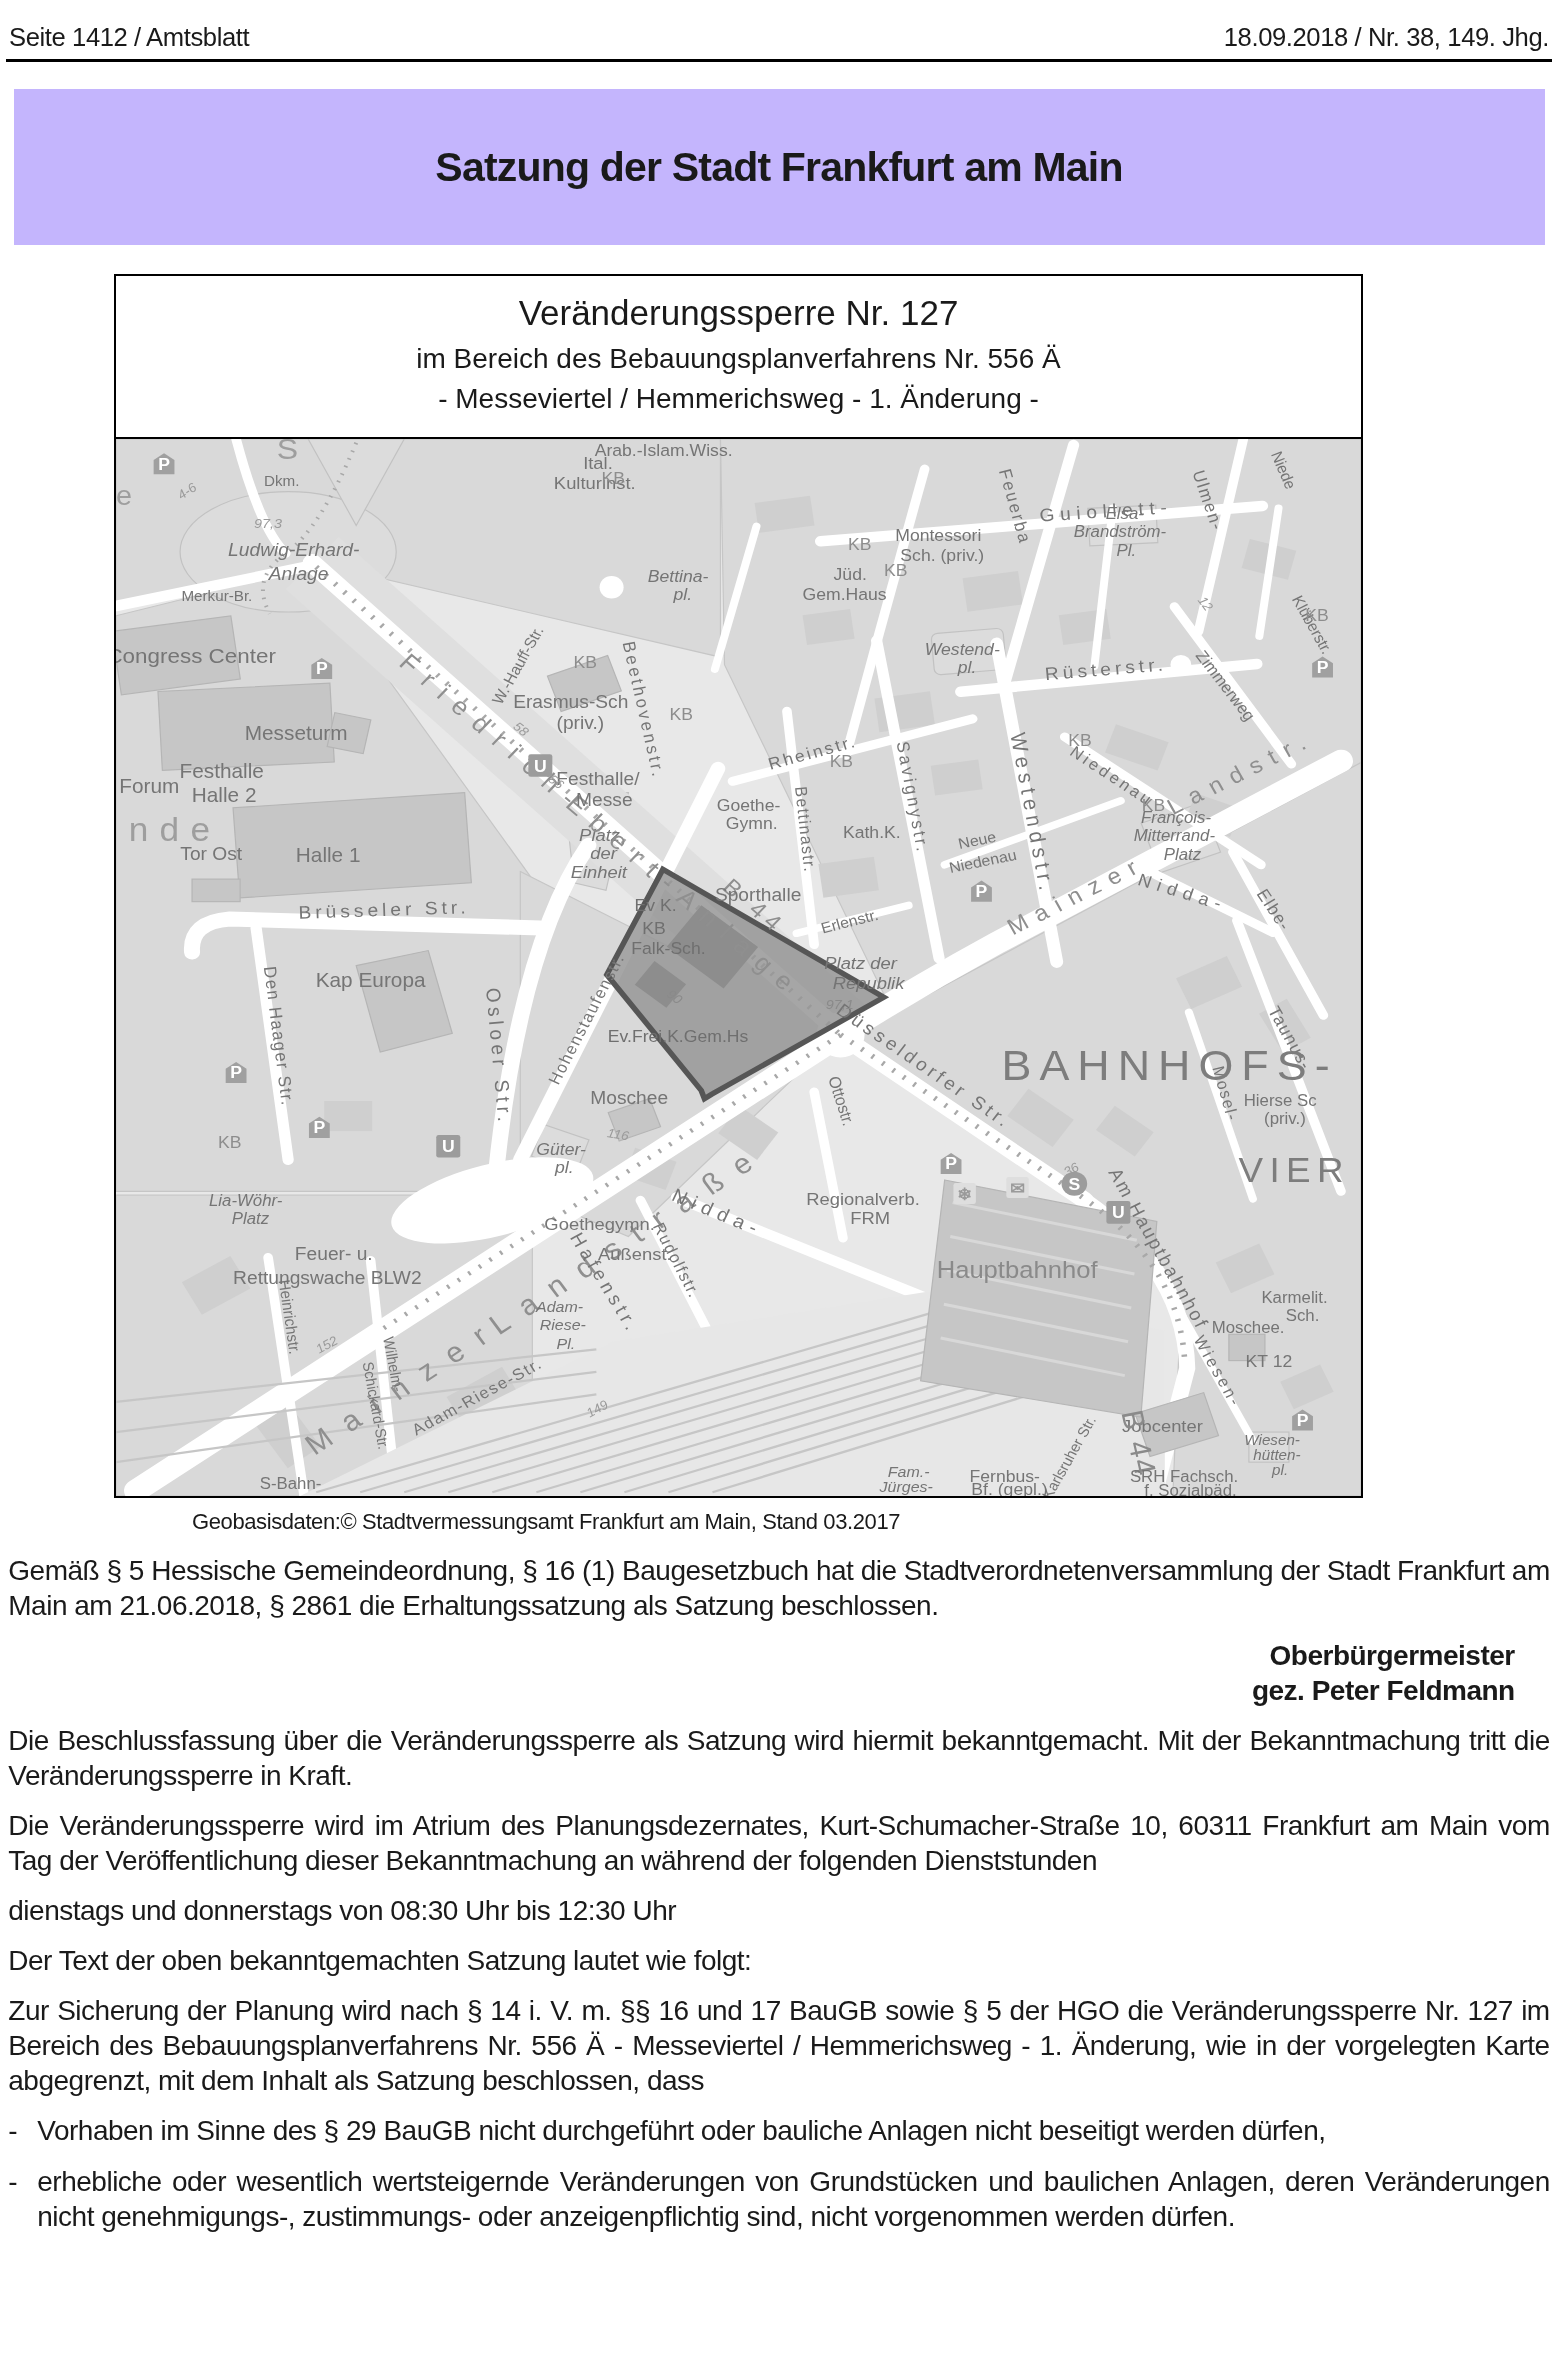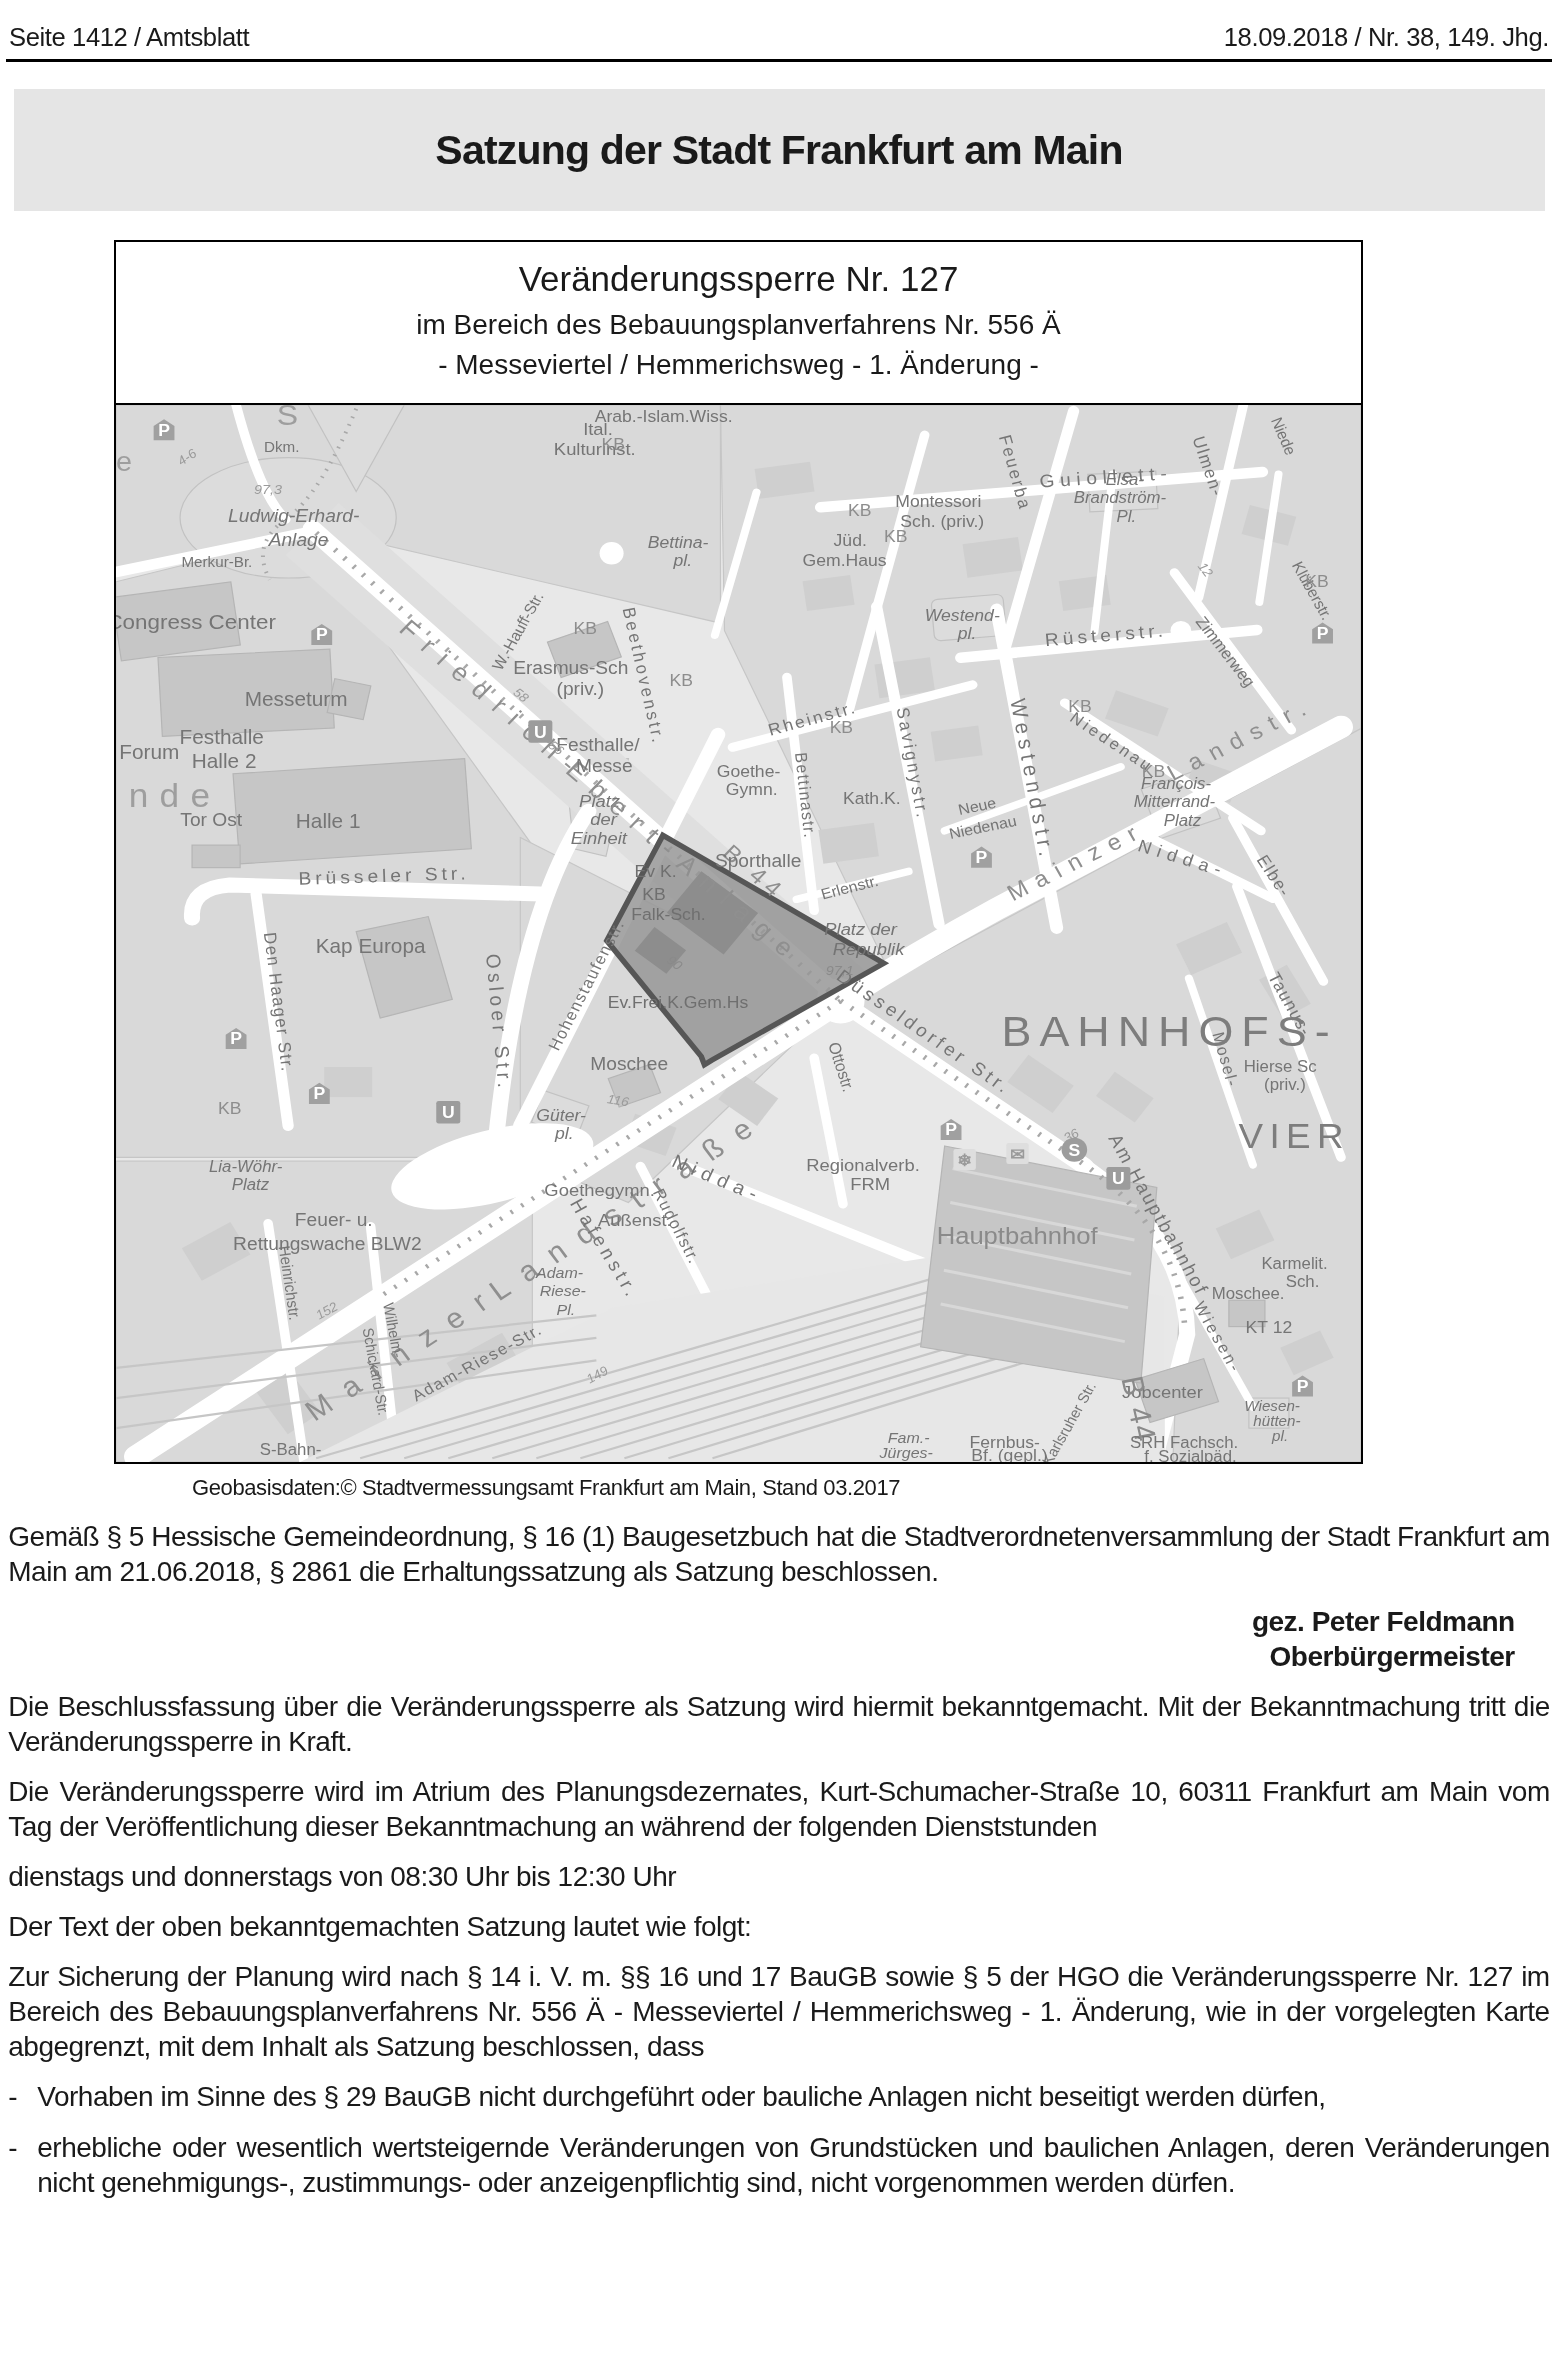--- a/index.html
+++ b/index.html
@@ -3,21 +3,21 @@
 <meta charset="utf-8">
 <style>
   html,body{margin:0;padding:0;background:#fff;}
   .page{position:relative;width:1558px;height:2377px;background:#fff;overflow:hidden;
         font-family:"Liberation Sans",sans-serif;color:#1a1a1a;}
   
   .hdr{display:flex;justify-content:space-between;align-items:flex-end;
        padding:22.6px 9px 7.5px 9px;font-size:25.6px;letter-spacing:-0.4px;}
   .hdr-rule{border-top:3px solid #000;margin:0 6px;}
   
-  .banner{margin:27px 13.5px 0 13.5px;height:122px;background:#e5e5e5;
+  .banner{margin:27px 13.5px 0 13.5px;height:156px;background:#c4b5fd;
           display:flex;align-items:center;justify-content:center;}
   .banner h1{margin:0;font-size:41px;font-weight:bold;letter-spacing:-0.8px;}
   
   .map-box{margin:29px 195px 0 114px;border:2.3px solid #000;background:#fff;}
   .map-titles{text-align:center;padding:12px 7.5px 15px 7.5px;}
   .mt1{font-size:35px;margin:4.5px 0 10.5px 0;}
   .mt2,.mt3{font-size:28px;margin:7.5px 0;}
   .map-wrap{border-top:2.3px solid #000;}
   svg.map{display:block;width:100%;height:1057px;background:#e8e8e8;}
   svg.map text{font-family:"Liberation Sans",sans-serif;}
@@ -413,22 +413,22 @@
           </g>
       </svg>
     </div>
   </div>
 
   <div class="caption">Geobasisdaten:© Stadtvermessungsamt Frankfurt am Main, Stand 03.2017</div>
 
   <div class="bodytext">
     <p>Gemäß § 5 Hessische Gemeindeordnung, § 16 (1) Baugesetzbuch hat die Stadtverordnetenversammlung der Stadt Frankfurt am Main am 21.06.2018, § 2861 die Erhaltungssatzung als Satzung beschlossen.</p>
     <div class="sig">
+      <div>Oberbürgermeister</div>
       <div>gez. Peter Feldmann</div>
-      <div>Oberbürgermeister</div>
     </div>
     <p>Die Beschlussfassung über die Veränderungssperre als Satzung wird hiermit bekanntgemacht. Mit der Bekanntmachung tritt die Veränderungssperre in Kraft.</p>
     <p>Die Veränderungssperre wird im Atrium des Planungsdezernates, Kurt-Schumacher-Straße 10, 60311 Frankfurt am Main vom Tag der Veröffentlichung dieser Bekanntmachung an während der folgenden Dienststunden</p>
     <p>dienstags und donnerstags von 08:30 Uhr bis 12:30 Uhr</p>
     <p>Der Text der oben bekanntgemachten Satzung lautet wie folgt:</p>
     <p>Zur Sicherung der Planung wird nach § 14 i. V. m. §§ 16 und 17 BauGB sowie § 5 der HGO die Veränderungssperre Nr. 127 im Bereich des Bebauungsplanverfahrens Nr. 556 Ä - Messeviertel / Hemmerichsweg - 1. Änderung, wie in der vorgelegten Karte abgegrenzt, mit dem Inhalt als Satzung beschlossen, dass</p>
     <div class="bullet">
       <span>-</span>
       <span class="bt">Vorhaben im Sinne des § 29 BauGB nicht durchgeführt oder bauliche Anlagen nicht beseitigt werden dürfen,</span>
     </div>

